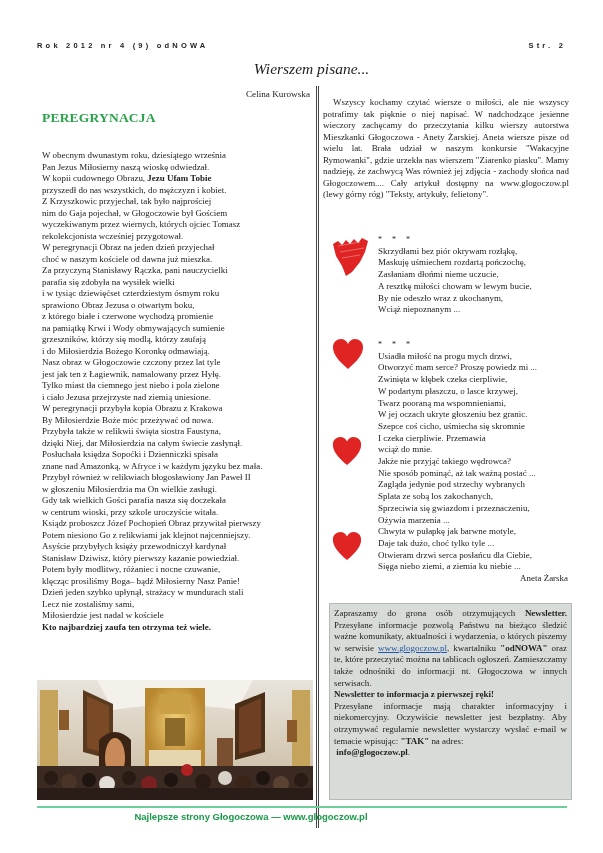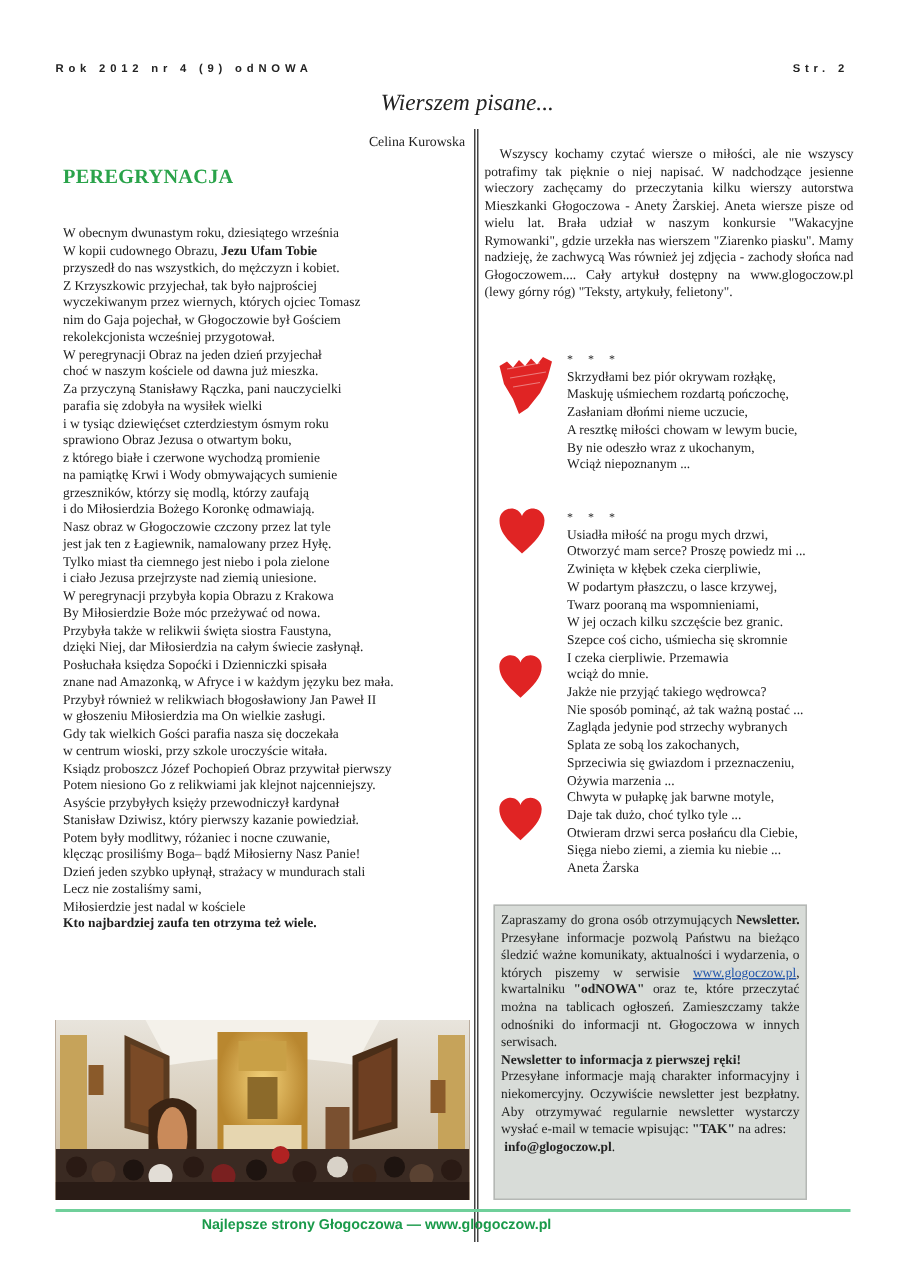--- a/index.html
+++ b/index.html
@@ -22,25 +22,25 @@
 
   .photo { position: absolute; left: 37px; top: 680px; width: 276px; height: 120px; overflow: hidden; background: #6b4a2a; }
 
   .right-col { position: absolute; left: 323px; top: 87px; width: 246px; }
   .intro { font-family: "Liberation Serif", serif; font-size: 8.95px; line-height: 11.55px; text-align: justify; color: #222; margin-top: 10px; }
   .intro .ind { display: inline-block; width: 10px; }
 
   .poem-block { position: absolute; left: 378px; font-family: "Liberation Serif", serif; font-size: 8.95px; line-height: 11.7px; color: #222; }
   .poem-block .stars { letter-spacing: 4px; font-size: 8px; }
   .poem-block .ln { display: block; white-space: nowrap; }
-  .signature { position: absolute; left: 378px; top: 573px; width: 190px; font-family: "Liberation Serif", serif; font-size: 8.95px; }
+  .signature { position: absolute; left: 378px; top: 573px; width: 190px; text-align: right; font-family: "Liberation Serif", serif; font-size: 8.95px; }
 
   .heart { position: absolute; }
 
-  .newsletter { position: absolute; left: 329px; top: 603px; width: 209px; height: 197px; background: #d8dcd8; border: 1px solid #b5b8b5; padding: 4px 4px 0 4px; font-family: "Liberation Serif", serif; font-size: 8.95px; line-height: 11.6px; color: #222; text-align: justify; }
+  .newsletter { position: absolute; left: 329px; top: 603px; width: 243px; height: 197px; background: #d8dcd8; border: 1px solid #b5b8b5; padding: 4px 4px 0 4px; font-family: "Liberation Serif", serif; font-size: 8.95px; line-height: 11.6px; color: #222; text-align: justify; }
   .newsletter a { color: #2255aa; text-decoration: underline; }
   .newsletter b { font-weight: bold; }
 
   .footer-line { position: absolute; left: 37px; top: 806px; width: 530px; height: 2px; background: #6fcf9a; }
   .footer-text { position: absolute; left: 0; width: 498px; top: 811px; text-align: center; font-family: "Liberation Sans", sans-serif; font-weight: bold; font-size: 9.5px; color: #1a9a4a; padding-left: 4px; }
 </style>
 </head>
 <body>
 
 <div class="header-left">Rok 2012 nr 4 (9) odNOWA</div>
@@ -48,25 +48,26 @@
 
 <div class="section-title">Wierszem pisane...</div>
 
 <div class="divider"></div>
 
 <div class="left-col">
   <div class="author">Celina Kurowska</div>
   <div class="poem-title">PEREGRYNACJA</div>
   <div class="poem-lines" id="left-poem">
       <span class="ln">W obecnym dwunastym roku, dziesiątego września</span>
+      <span class="ln">Pan Jezus Miłosierny naszą wioskę odwiedzał.</span>
       <span class="ln">W kopii cudownego Obrazu, <b>Jezu Ufam Tobie</b></span>
       <span class="ln">przyszedł do nas wszystkich, do mężczyzn i kobiet.</span>
       <span class="ln">Z Krzyszkowic przyjechał, tak było najprościej</span>
+      <span class="ln">nim do Gaja pojechał, w Głogoczowie był Gościem</span>
       <span class="ln">wyczekiwanym przez wiernych, których ojciec Tomasz</span>
-      <span class="ln">nim do Gaja pojechał, w Głogoczowie był Gościem</span>
       <span class="ln">rekolekcjonista wcześniej przygotował.</span>
       <span class="ln">W peregrynacji Obraz na jeden dzień przyjechał</span>
       <span class="ln">choć w naszym kościele od dawna już mieszka.</span>
       <span class="ln">Za przyczyną Stanisławy Rączka, pani nauczycielki</span>
       <span class="ln">parafia się zdobyła na wysiłek wielki</span>
       <span class="ln">i w tysiąc dziewięćset czterdziestym ósmym roku</span>
       <span class="ln">sprawiono Obraz Jezusa o otwartym boku,</span>
       <span class="ln">z którego białe i czerwone wychodzą promienie</span>
       <span class="ln">na pamiątkę Krwi i Wody obmywających sumienie</span>
       <span class="ln">grzeszników, którzy się modlą, którzy zaufają</span>
@@ -177,21 +178,21 @@
 </div>
 
 <div class="poem-block" style="top:339px;">
   <span class="ln stars">* * *</span>
   <div id="poem2-lines">
       <span class="ln">Usiadła miłość na progu mych drzwi,</span>
       <span class="ln">Otworzyć mam serce? Proszę powiedz mi ...</span>
       <span class="ln">Zwinięta w kłębek czeka cierpliwie,</span>
       <span class="ln">W podartym płaszczu, o lasce krzywej,</span>
       <span class="ln">Twarz pooraną ma wspomnieniami,</span>
-      <span class="ln">W jej oczach kilku szczęście bez granic.</span>
+      <span class="ln">W jej oczach ukryte głoszeniu bez granic.</span>
       <span class="ln">Szepce coś cicho, uśmiecha się skromnie</span>
       <span class="ln">I czeka cierpliwie. Przemawia</span>
       <span class="ln">wciąż do mnie.</span>
       <span class="ln">Jakże nie przyjąć takiego wędrowca?</span>
       <span class="ln">Nie sposób pominąć, aż tak ważną postać ...</span>
       <span class="ln">Zagląda jedynie pod strzechy wybranych</span>
       <span class="ln">Splata ze sobą los zakochanych,</span>
       <span class="ln">Sprzeciwia się gwiazdom i przeznaczeniu,</span>
       <span class="ln">Ożywia marzenia ...</span>
       <span class="ln">Chwyta w pułapkę jak barwne motyle,</span>

